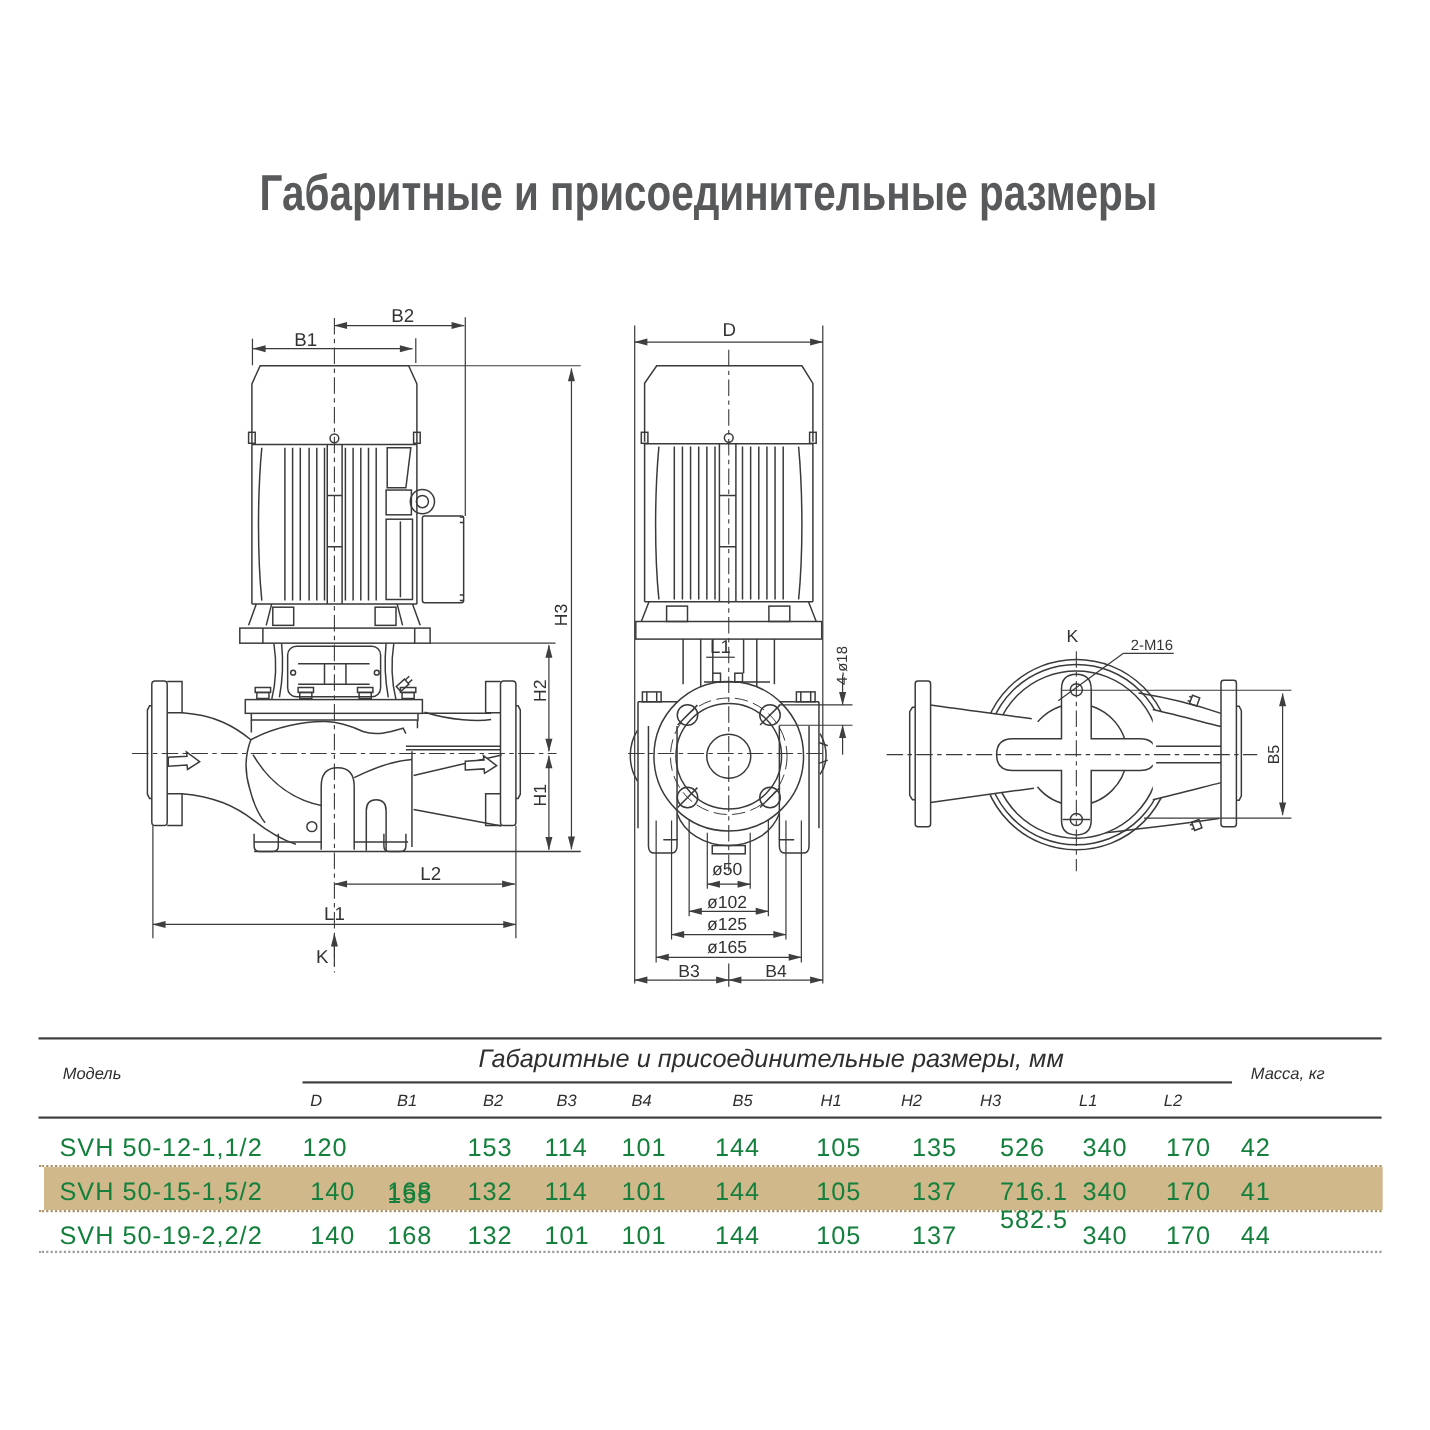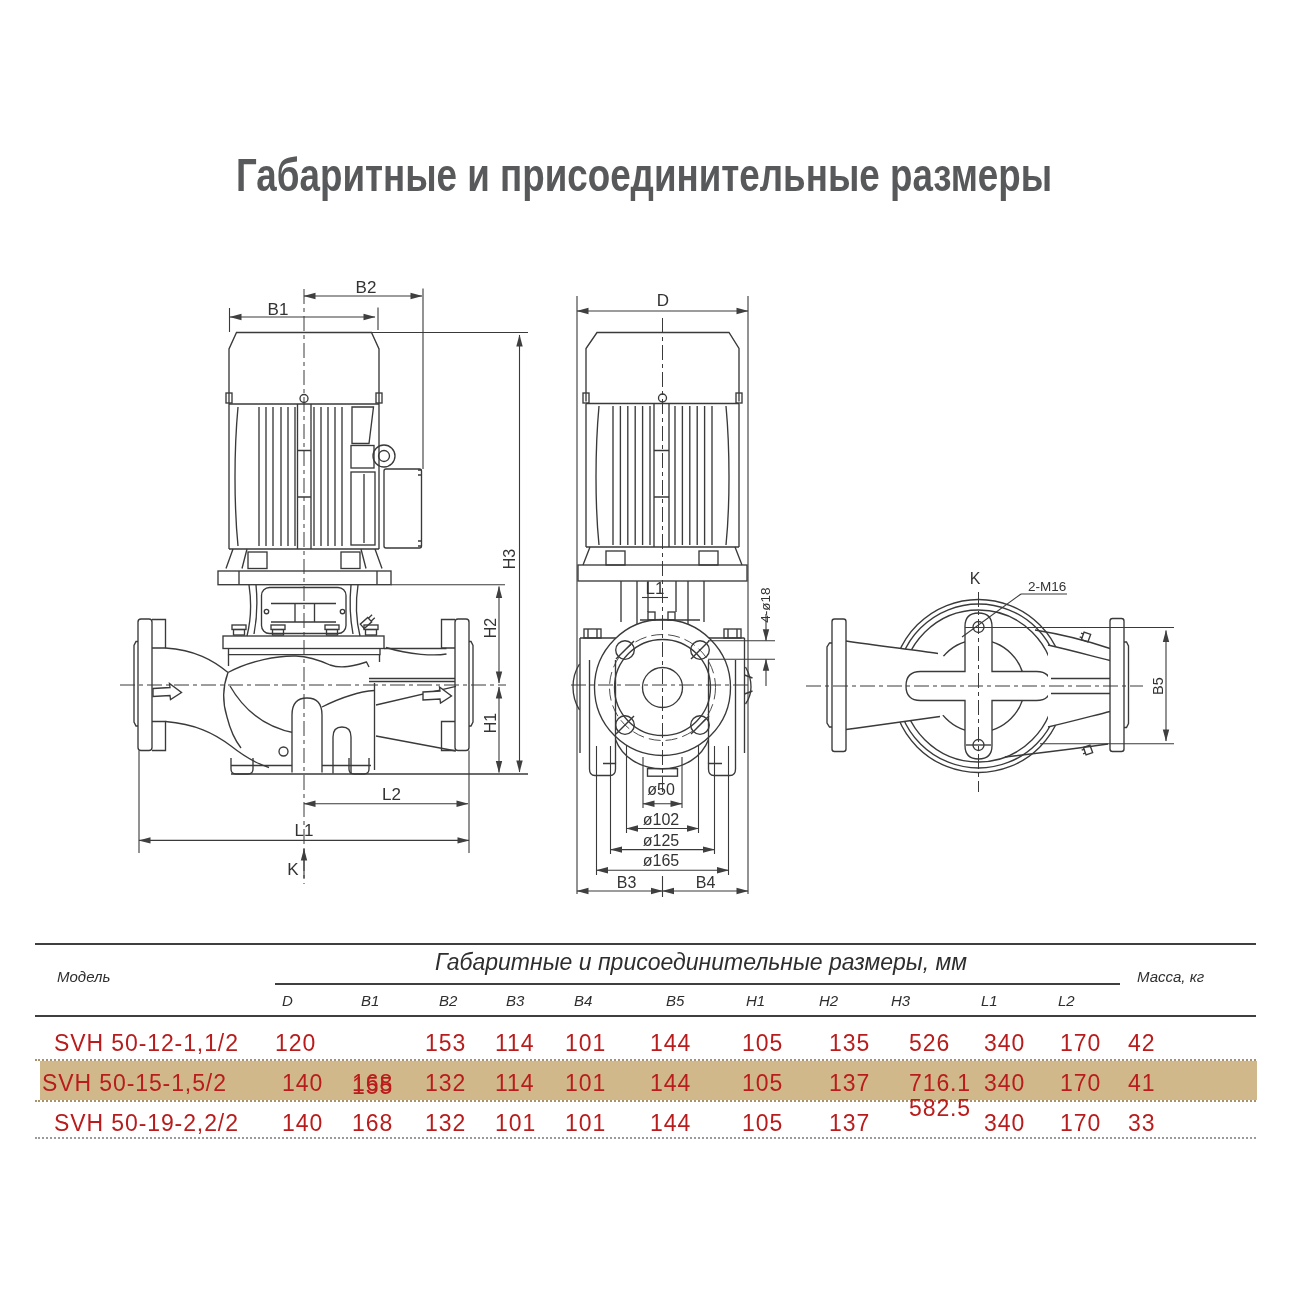--- a/index.html
+++ b/index.html
@@ -1,20 +1,20 @@
 <!DOCTYPE html>
 <html><head>
 <meta charset="utf-8">
 <style>
 html,body{margin:0;padding:0;width:1300px;height:1300px;background:#fff;overflow:hidden;}
 body{font-family:"Liberation Sans", sans-serif;position:relative;}
 #title{position:absolute;left:236px;top:148px;font-size:46px;font-weight:bold;color:#58595b;white-space:nowrap;transform:scaleX(0.799);transform-origin:0 0;}
 .tl{position:absolute;background:#3f3f3f;}
 .dot{position:absolute;border-top:2px dotted #9b9b9b;height:0;}
-.tt{position:absolute;color:#b91c1c;font-size:23px;white-space:nowrap;letter-spacing:0.9px;}
+.tt{position:absolute;color:#15803d;font-size:23px;white-space:nowrap;letter-spacing:0.9px;}
 .it{font-style:italic;font-size:15px;color:#2e2e2e;letter-spacing:0;}
 #hl{position:absolute;background:#d0b88a;}
 </style>
 </head>
 <body>
 <div id="title">Габаритные и присоединительные размеры</div>
 <svg id="draw" width="1300" height="1300" viewBox="0 0 1300 1300" style="position:absolute;left:0;top:0">
 <defs>
 <marker id="aS" markerWidth="14" markerHeight="8" refX="1.5" refY="4" orient="auto" markerUnits="userSpaceOnUse">
         <path d="M1,4 L13,0.8 L13,7.2 Z" fill="#3f3f3f"></path>
@@ -313,21 +313,21 @@
 <div class="tt" style="left:425px;top:1029.5px">153</div>
 <div class="tt" style="left:495px;top:1029.5px">114</div>
 <div class="tt" style="left:565px;top:1029.5px">101</div>
 <div class="tt" style="left:650px;top:1029.5px">144</div>
 <div class="tt" style="left:742px;top:1029.5px">105</div>
 <div class="tt" style="left:829px;top:1029.5px">135</div>
 <div class="tt" style="left:909px;top:1029.5px">526</div>
 <div class="tt" style="left:984px;top:1029.5px">340</div>
 <div class="tt" style="left:1060px;top:1029.5px">170</div>
 <div class="tt" style="left:1128px;top:1029.5px">42</div>
-<div class="tt" style="left:42px;top:1069.5px">SVH 50-15-1,5/2</div>
+<div class="tt" style="left:54px;top:1069.5px">SVH 50-15-1,5/2</div>
 <div class="tt" style="left:282px;top:1069.5px">140</div>
 <div class="tt" style="left:352px;top:1069.5px">168</div>
 <div class="tt" style="left:425px;top:1069.5px">132</div>
 <div class="tt" style="left:495px;top:1069.5px">114</div>
 <div class="tt" style="left:565px;top:1069.5px">101</div>
 <div class="tt" style="left:650px;top:1069.5px">144</div>
 <div class="tt" style="left:742px;top:1069.5px">105</div>
 <div class="tt" style="left:829px;top:1069.5px">137</div>
 <div class="tt" style="left:909px;top:1069.5px">716.1</div>
 <div class="tt" style="left:984px;top:1069.5px">340</div>
@@ -338,13 +338,13 @@
 <div class="tt" style="left:352px;top:1109.5px">168</div>
 <div class="tt" style="left:425px;top:1109.5px">132</div>
 <div class="tt" style="left:495px;top:1109.5px">101</div>
 <div class="tt" style="left:565px;top:1109.5px">101</div>
 <div class="tt" style="left:650px;top:1109.5px">144</div>
 <div class="tt" style="left:742px;top:1109.5px">105</div>
 <div class="tt" style="left:829px;top:1109.5px">137</div>
 <div class="tt" style="left:909px;top:1095px">582.5</div>
 <div class="tt" style="left:984px;top:1109.5px">340</div>
 <div class="tt" style="left:1060px;top:1109.5px">170</div>
-<div class="tt" style="left:1128px;top:1109.5px">33</div>
+<div class="tt" style="left:1128px;top:1109.5px">44</div>
 
 </body></html>

